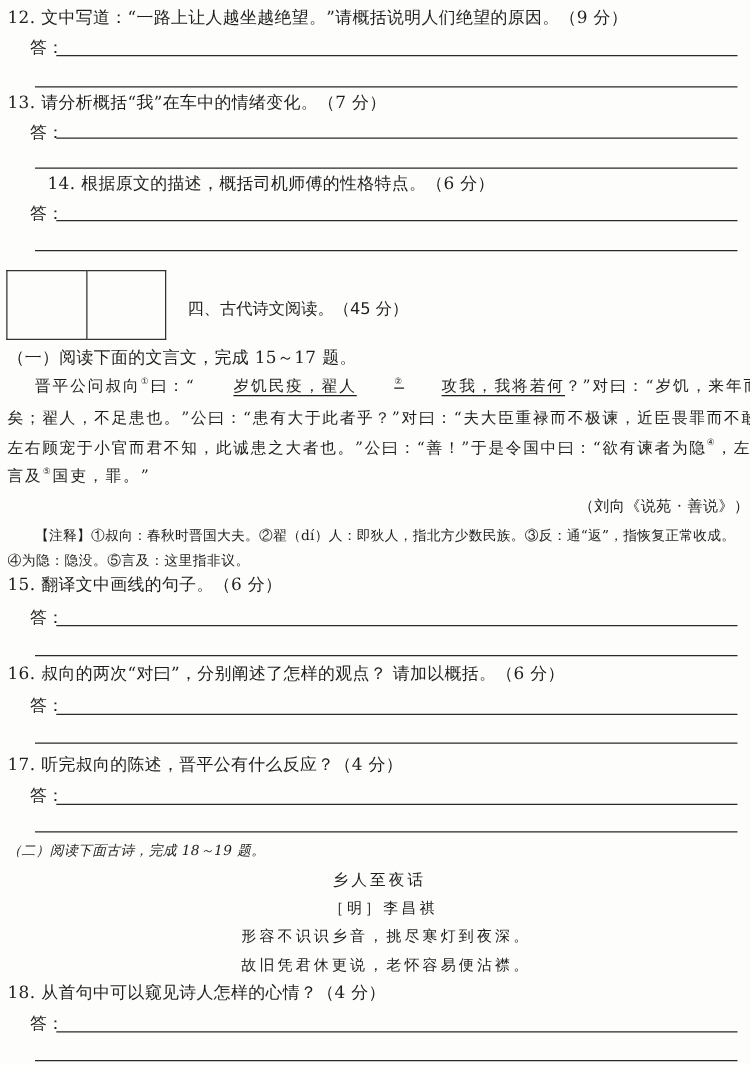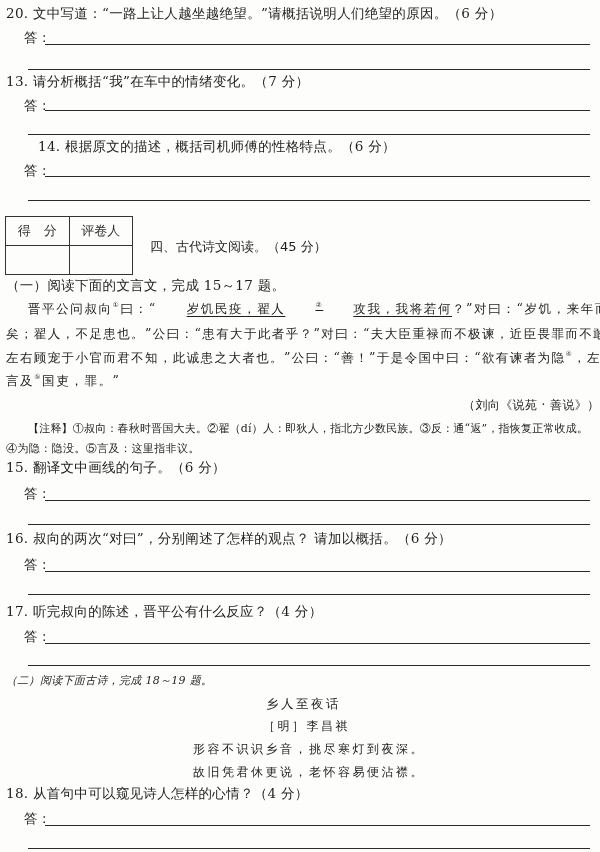--- a/index.html
+++ b/index.html
@@ -26,41 +26,37 @@
     border: 1.2px solid #333; text-align: center; font-size: 13px;
     font-family: "DejaVu Sans", "Liberation Sans", sans-serif;
     color: #333; height: 26px; width: 50%;
   }
   .sec-title { font-family: "DejaVu Sans", "Liberation Sans", sans-serif; font-size: 13px; }
   .poem { font-size: 12px; letter-spacing: 2.5px; }
 </style>
 </head>
 <body>
 
-<div class="abs q" style="left:6px;top:5px;">20. 文中写道：“一路上让人越坐越绝望。”请概括说明人们绝望的原因。（6 分）</div>
+<div class="abs q" style="left:6px;top:5px;">12. 文中写道：“一路上让人越坐越绝望。”请概括说明人们绝望的原因。（9 分）</div>
 <div class="abs ans-label" style="left:24px;top:29px;">答：</div>
 <div class="line" style="left:45px;top:44px;width:545px;"></div>
 <div class="line" style="left:28px;top:69px;width:562px;"></div>
 
 <div class="abs q" style="left:6px;top:73px;">13. 请分析概括“我”在车中的情绪变化。（7 分）</div>
 <div class="abs ans-label" style="left:24px;top:97px;">答：</div>
 <div class="line" style="left:45px;top:110px;width:545px;"></div>
 <div class="line" style="left:28px;top:134px;width:562px;"></div>
 
 <div class="abs q" style="left:6px;top:138px;margin-left:32px;">14. 根据原文的描述，概括司机师傅的性格特点。（6 分）</div>
 <div class="abs ans-label" style="left:24px;top:162px;">答：</div>
 <div class="line" style="left:45px;top:176px;width:545px;"></div>
 <div class="line" style="left:28px;top:200px;width:562px;"></div>
 
 <table class="score">
   <tbody>
-      <tr>
-    <td>得　分</td>
-    <td>评卷人</td>
-  </tr>
   <tr>
     <td></td>
     <td></td>
   </tr>
 </tbody>
   </table>
 <div class="abs sec-title" style="left:150px;top:238px;">四、古代诗文阅读。（45 分）</div>
 
 <div class="abs q" style="left:6px;top:277px;">（一）阅读下面的文言文，完成 15～17 题。</div>
 

